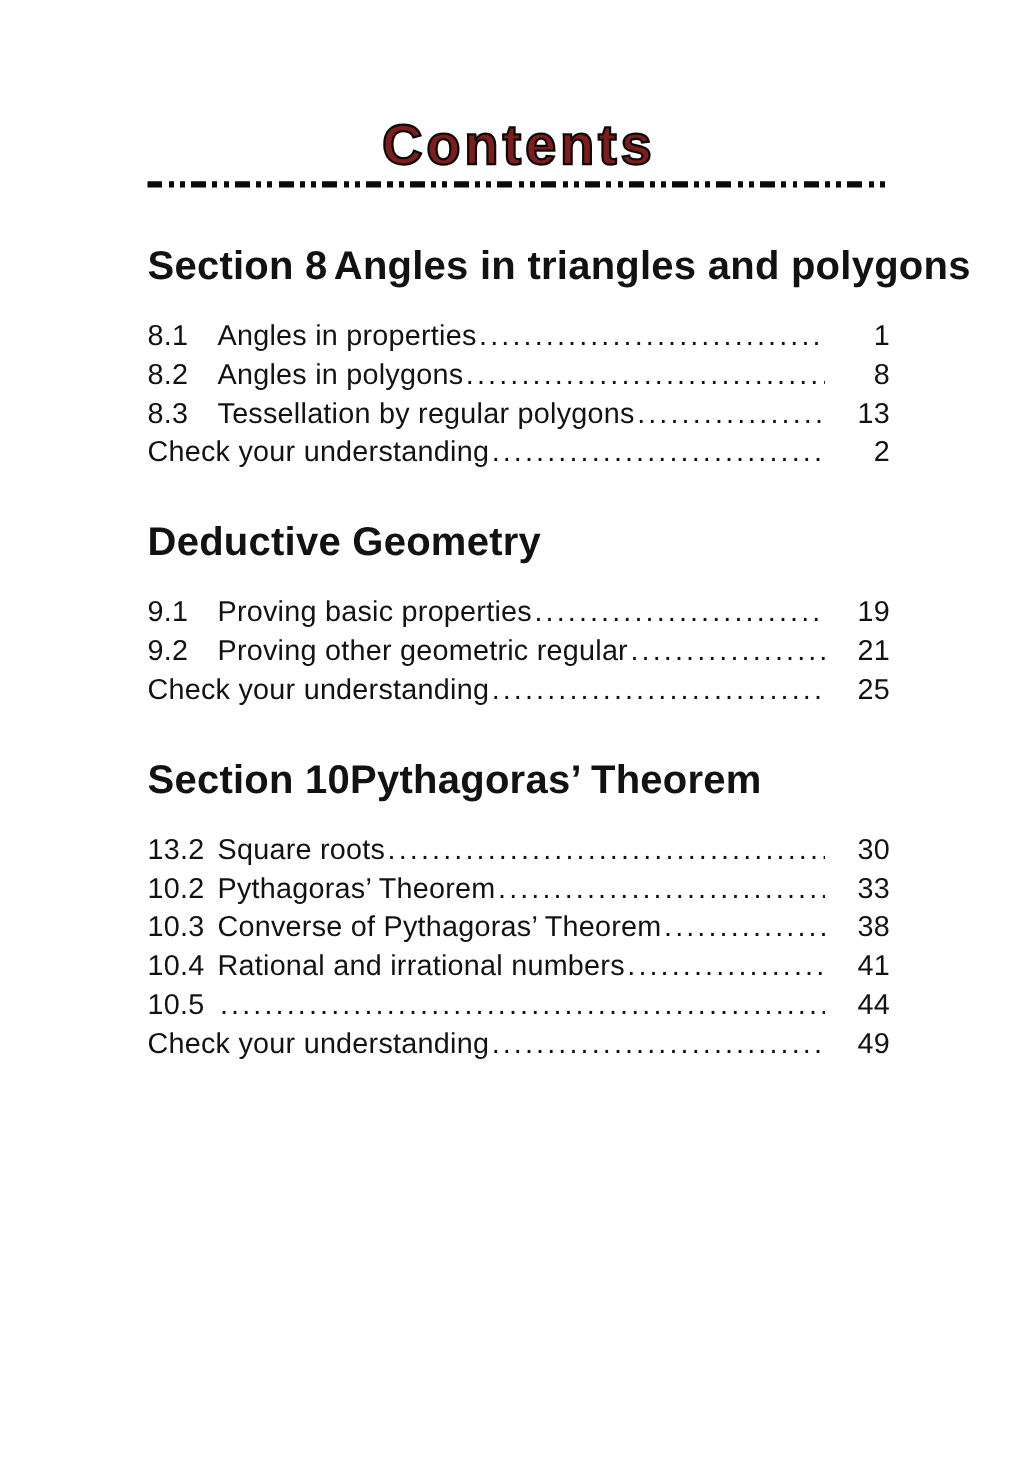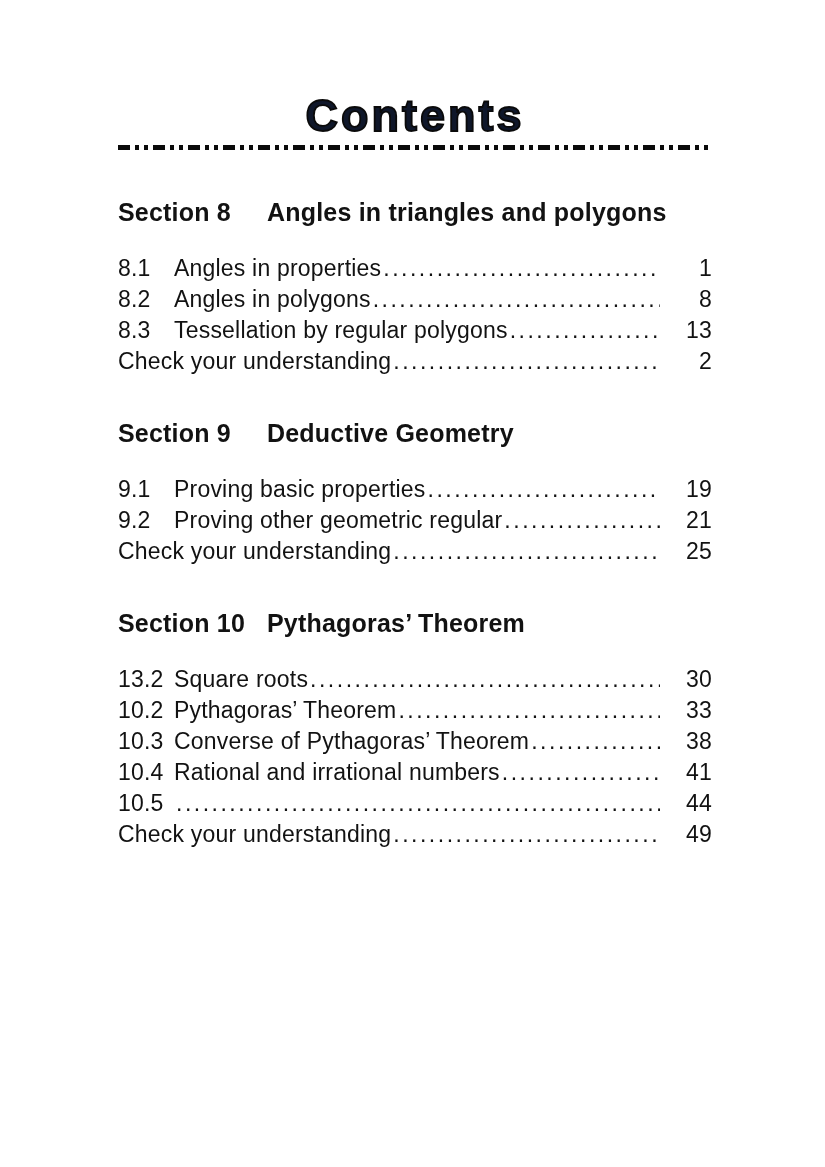--- a/index.html
+++ b/index.html
@@ -23,41 +23,41 @@
   }
   
   .page-title {
     margin: 0;
     padding-top: 92px;
     text-align: center;
     font-size: 45px;
     font-weight: 900;
     letter-spacing: 3px;
     line-height: 1.05;
-    color: #0f172a;
+    color: #7f1d1d;
     -webkit-text-stroke: 1.8px #0a0a0a;
   }
   .title-rule {
     margin-top: 6px;
     height: 5px;
     background-image: repeating-linear-gradient(
       to right,
       #0a0a0a 0 12px,
       transparent 12px 17px,
       #0a0a0a 17px 21px,
       transparent 21px 26px,
       #0a0a0a 26px 30px,
       transparent 30px 35px
     );
   }
   
   .sec-head {
     display: flex;
     align-items: baseline;
-    font-size: 25px;
+    font-size: 32px;
     font-weight: 700;
     line-height: 30px;
     margin: 41px 0 26px 0;
     letter-spacing: 0.2px;
   }
   .sec-head.first {
     margin-top: 47px;
   }
   .sec-label {
     flex: 0 0 149px;
@@ -140,21 +140,20 @@
       <li class="row">
         <span class="entry-title">Check your understanding</span>
         <span class="leader"></span>
         <span class="pg">2</span>
       </li>
     </ul>
   </section>
 
   <section>
     <h2 class="sec-head">
-      <span class="sec-label">Section 9</span>
       <span class="sec-title">Deductive Geometry</span>
     </h2>
     <ul class="toc">
       <li class="row">
         <span class="num">9.1</span>
         <span class="entry-title">Proving basic properties</span>
         <span class="leader"></span>
         <span class="pg">19</span>
       </li>
       <li class="row">

